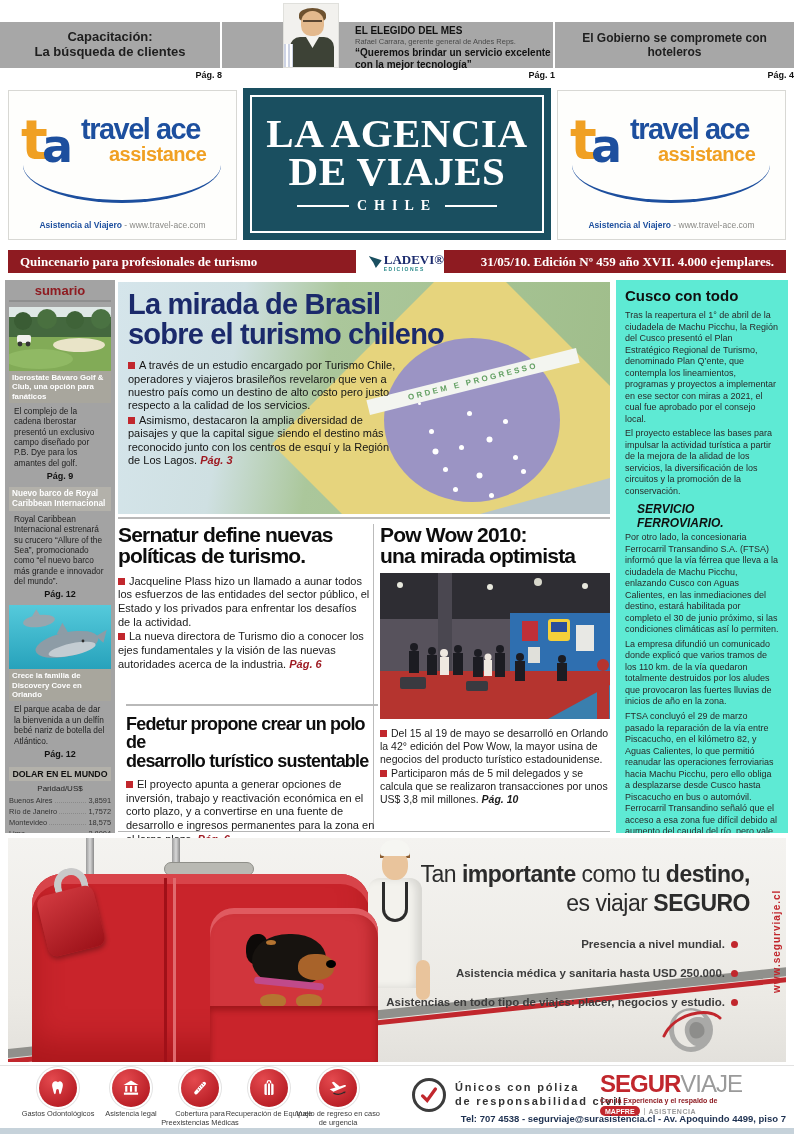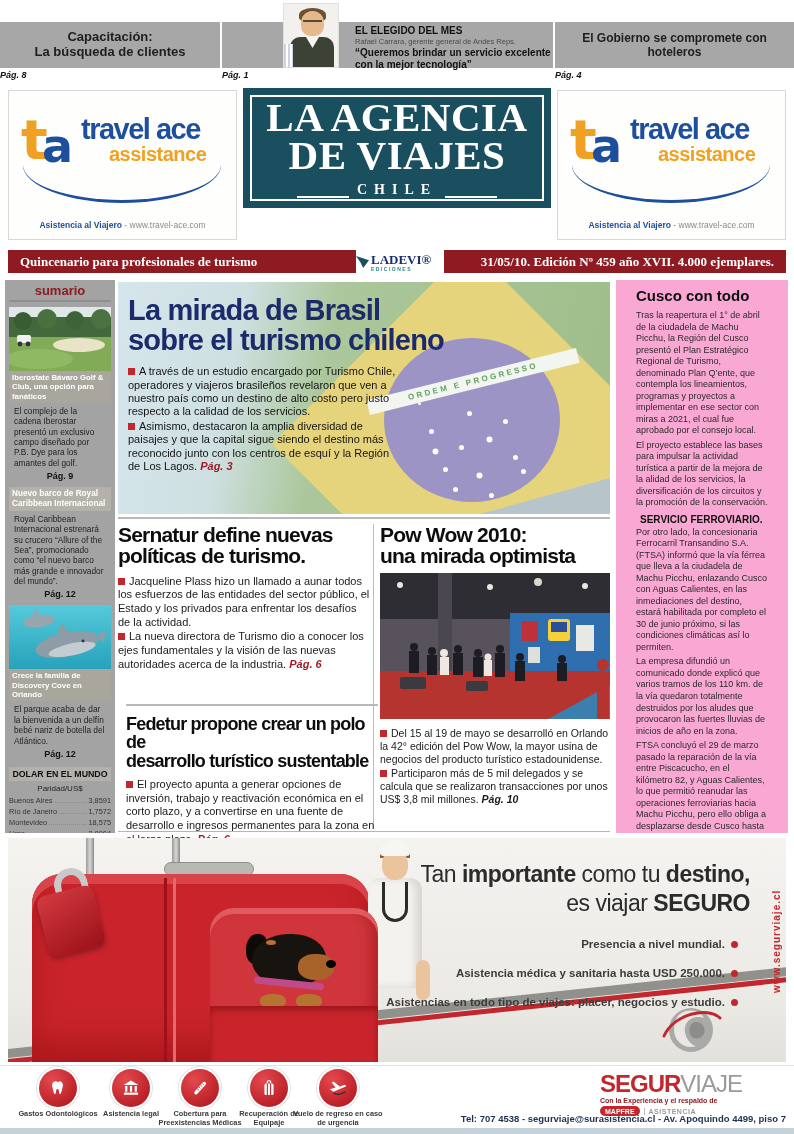--- a/index.html
+++ b/index.html
@@ -18,46 +18,46 @@
   .t-quote { font-weight:bold; font-size:10px; color:#111; line-height:1.15; }
   .t-right { flex:1; border-right:none; display:flex; align-items:center; justify-content:center; text-align:center;
              font-weight:bold; font-size:12px; color:#1e1e1e; padding:0 14px; }
   .photo-man { position:absolute; left:283px; top:3px; width:56px; height:65px; background:#f2f1ee; z-index:5; overflow:hidden; border:1px solid #e0e0dc; }
   .man-hair { position:absolute; left:15px; top:4px; width:27px; height:14px; border-radius:50% 50% 30% 30%; background:#6d512f; }
   .man-head { position:absolute; left:17px; top:7px; width:23px; height:25px; border-radius:48% 48% 42% 42%; background:#e3b98d; }
   .man-glasses { position:absolute; left:19px; top:16px; width:19px; height:5px; border-top:2px solid #5a4632; }
   .man-vest { position:absolute; left:6px; top:33px; width:44px; height:32px; background:#3d4236; border-radius:10px 10px 0 0; }
   .man-collar { position:absolute; left:22px; top:33px; width:13px; height:11px; background:#f4f4f0; clip-path:polygon(0 0,100% 0,50% 100%); }
   .man-sleeve { position:absolute; left:0px; top:40px; width:9px; height:25px; background:repeating-linear-gradient(90deg,#cdd3e4 0 2px,#fff 2px 4px); }
-  .pages-strip span { position:absolute; top:70px; font-weight:bold; font-size:9px; color:#111; text-align:left;font-style:italic; }
+  .pages-strip span { position:absolute; top:70px; font-weight:bold; font-size:9px; color:#111; text-align:right; }
   .pg8 { left:0; width:222px; } .pg13 { left:222px; width:333px; } .pg4 { left:555px; width:239px; }
 
   
   .ad-ta { position:absolute; top:90px; width:229px; height:150px; background:#fefefc; border:1px solid #d8d8d4; }
   .ad-ta.left { left:8px; } .ad-ta.right { left:557px; }
   .ta-t { position:absolute; left:12px; top:16px; font-weight:bold; font-size:56px; color:#f0a023; font-family:"DejaVu Sans",sans-serif; }
   .ta-a { position:absolute; left:33px; top:28px; font-weight:bold; font-size:46px; color:#1d4f9e; font-family:"DejaVu Sans",sans-serif; }
   .ta-name { position:absolute; left:72px; top:22px; font-weight:bold; font-size:29px; letter-spacing:-1.5px; color:#1d4f9e; }
   .ta-sub { position:absolute; left:100px; top:52px; font-weight:bold; font-size:20px; letter-spacing:-0.5px; color:#f0a023; }
   .ta-swoosh { position:absolute; left:14px; top:74px; width:198px; height:38px; border-bottom:3px solid #1d4f9e; border-radius:0 0 50% 50% / 0 0 100% 100%; }
   .ta-tag { position:absolute; left:0; right:0; bottom:9px; text-align:center; font-size:8.5px; font-weight:bold; color:#1d4f9e; }
   .ta-tag .url { font-weight:normal; color:#8a8a86; }
-  .masthead-center { position:absolute; left:243px; top:88px; width:308px; height:120px; background:#1a4f60; padding:7px; }
+  .masthead-center { position:absolute; left:243px; top:88px; width:308px; height:152px; background:#1a4f60; padding:7px; }
   .mc-inner { border:2px solid #fff; height:100%; display:flex; flex-direction:column; align-items:center; justify-content:center;
               font-family:"Liberation Serif", serif; color:#fff; }
   .mc-title { font-size:41px; font-weight:bold; line-height:0.93; letter-spacing:0.5px; text-align:center; }
-  .mc-country { display:flex; align-items:flex-end; gap:8px; margin-top:8px; font-weight:bold; font-size:14px; letter-spacing:7px; }
+  .mc-country { display:flex; align-items:center; gap:8px; margin-top:8px; font-weight:bold; font-size:14px; letter-spacing:7px; }
   .mc-line { width:52px; border-top:2px solid #fff; }
 
   
   .infobar { position:absolute; left:8px; top:250px; width:778px; height:23px; background:#8e1b21; color:#fff;
              font-family:"Liberation Serif", serif; font-weight:bold; font-size:13px;
              display:flex; align-items:center; justify-content:space-between; padding:0 12px; }
   .ladevi { position:absolute; left:356px; top:247px; width:88px; height:30px; background:#fff; z-index:3;
-            display:flex; align-items:center; justify-content:flex-start; gap:2px; }
+            display:flex; align-items:center; justify-content:flex-end; gap:2px; }
   .ladevi-flag { width:13px; height:12px; background:#1a4f60; clip-path:polygon(0 0,100% 35%,55% 100%,35% 55%); }
   .ladevi-txt { text-align:left; }
   .ladevi-name { font-family:"Liberation Serif", serif; font-weight:bold; font-size:13px; color:#1c2c6e; line-height:1; }
   .ladevi-sub { font-size:5px; letter-spacing:1.5px; color:#2a8a8a; font-weight:bold; }
 
   
   .side-l { position:absolute; left:5px; top:280px; width:110px; height:553px; background:#a3a3a3; padding:3px 4px; overflow:hidden; }
   .sum-title { color:#8e1b21; font-weight:bold; font-size:13px; text-align:center; border-bottom:2px solid #8f8f8f; padding-bottom:2px; margin-bottom:5px; }
   .s-img { width:100%; height:64px; display:block; }
   .s-cap { background:#a8a69d; color:#fff; font-weight:bold; font-size:7.8px; line-height:1.2; padding:2px 3px; }
@@ -75,21 +75,21 @@
   .flag-diamond { position:absolute; left:212px; top:22px; width:280px; height:280px; background:#e6d47d; transform:rotate(45deg); }
   .flag-globe { position:absolute; left:266px; top:56px; width:176px; height:164px; border-radius:50%; background:#9b94c4; }
   .flag-band { position:absolute; left:247px; top:92px; width:216px; height:15px; background:#f3f5f0; transform:rotate(-14deg);
                display:flex; align-items:center; justify-content:center; }
   .flag-band span { color:#63a063; font-weight:bold; font-size:8px; letter-spacing:2.5px; }
   .flag-stars { position:absolute; left:300px; top:120px; width:3px; height:3px; background:#fff; border-radius:50%;
     box-shadow:12px 28px 0 1px #fff, 42px 44px 0 1px #fff, 70px 36px 0 1.5px #fff, 96px 54px 0 1px #fff,
                26px 66px 0 1px #fff, 60px 72px 0 1.5px #fff, 86px 18px 0 1px #fff, 50px 10px 0 1px #fff,
                16px 48px 0 1.5px #fff, 104px 68px 0 1px #fff, 36px 86px 0 1px #fff, 72px 92px 0 1px #fff; }
   .lead-corner { position:absolute; right:0; bottom:0; width:130px; height:36px; background:#b7c5cb; clip-path:polygon(100% 0,100% 100%,0 100%); }
-  .lead-hl { position:relative; z-index:2; padding:14px 0 0 10px; color:#1b2a6b; font-size:29px; font-weight:bold;
+  .lead-hl { position:relative; z-index:2; padding:8px 0 0 10px; color:#1b2a6b; font-size:29px; font-weight:bold;
              line-height:1.02; letter-spacing:-0.8px; }
   .lead-body { position:relative; z-index:2; width:268px; margin:10px 0 0 10px; font-size:11px; line-height:1.22; color:#141414; }
   .lead-body p { margin-bottom:1px; }
   .sq { display:inline-block; width:7px; height:7px; background:#c1272d; margin-right:4px; }
   .ref { font-style:italic; font-weight:bold; }
   .ref.red { color:#9e1b23; } .ref.dark { color:#1b1b1b; }
   .main-divider { position:absolute; left:118px; top:517px; width:492px; border-top:2px solid #b9b9b9; }
   .main-bottom { position:absolute; left:118px; top:831px; width:492px; border-top:1px solid #b5b5b5; }
   .v-div { position:absolute; left:373px; top:524px; height:305px; border-left:1px solid #bbb; }
 
@@ -99,24 +99,24 @@
   .fedetur { left:118px; top:704px; border-top:2px solid #b9b9b9; padding-top:9px;margin-left:8px; }
   .art-hl { font-size:21px; font-weight:bold; color:#0d0d0d; line-height:1.02; letter-spacing:-0.8px; }
   .fedetur .art-hl { font-size:18px; }
   .art-body { font-size:11px; line-height:1.24; color:#1a1a1a; margin-top:8px; }
   .art-body p { margin-bottom:1px; }
   .powwow { position:absolute; left:380px; top:524px; width:230px; }
   .pw-photo { width:230px; height:146px; display:block; margin-top:6px; }
   .powwow .art-body { font-size:10.5px; }
 
   
-  .side-r { position:absolute; left:616px; top:280px; width:172px; height:553px; background:#f9a8d4; padding:7px 20px; overflow:hidden; }
+  .side-r { position:absolute; left:616px; top:280px; width:172px; height:553px; background:#5eead4; padding:7px 9px; overflow:hidden; }
   .cusco-title { font-size:15px; font-weight:bold; color:#101010; margin-bottom:6px; }
   .cusco-p { font-size:9px; line-height:1.28; color:#2a2a2a; margin-bottom:3px; }
-  .cusco-sub { font-size:10px; font-weight:bold; color:#101010; margin:5px 4px 2px; }
+  .cusco-sub { font-size:12px; font-weight:bold; color:#101010; margin:5px 12px 2px;font-style:italic; }
 
   
   .adv { position:absolute; left:8px; top:838px; width:778px; height:224px; overflow:hidden;
          background:linear-gradient(180deg,#f4f3f0 0%,#eceae5 70%,#e3e1dc 100%); }
   .adv-swoosh-gray { position:absolute; left:-30px; top:168px; width:880px; height:9px; background:#90908c; transform:rotate(-6deg); }
   .adv-swoosh-red { position:absolute; left:-30px; top:178px; width:880px; height:5px; background:#c1272d; transform:rotate(-6deg); }
   .adv-hl { position:absolute; left:330px; top:22px; width:412px; text-align:right; color:#2b2b2b; font-size:23px; letter-spacing:-0.5px; line-height:1.25; }
   .adv-hl b { font-weight:bold; }
   .adv-bullets { position:absolute; right:48px; top:100px; width:470px; text-align:right; }
   .adv-b { font-size:11.5px; font-weight:bold; color:#3c3c3c; margin-bottom:17px; }
@@ -154,21 +154,21 @@
   .doll-body { position:absolute; left:10px; top:38px; width:54px; height:110px; background:#f3f2ed; border-radius:12px 12px 6px 6px; box-shadow:inset -6px 0 8px rgba(0,0,0,.12); }
   .doll-steth { position:absolute; left:24px; top:42px; width:26px; height:40px; border:3px solid #2c2c2c; border-top:none; border-radius:0 0 14px 14px; }
   .doll-arm { position:absolute; left:58px; top:120px; width:14px; height:40px; background:#e9c49c; border-radius:7px; }
 
   
   .footer { position:absolute; left:0; top:1065px; width:794px; height:63px; background:#fff; border-top:1px solid #e2e2e2; }
   .benefit { position:absolute; top:3px; width:92px; text-align:center; }
   .b1{left:12px;} .b2{left:85px;} .b3{left:154px;} .b4{left:223px;} .b5{left:292px;}
   .b-icon { width:38px; height:38px; border-radius:50%; margin:0 auto; background:radial-gradient(circle at 35% 28%, #e4494e, #ab1119);
             display:flex; align-items:center; justify-content:center; box-shadow:0 0 0 2px #fff, 0 0 0 3px #e3e3e3; }
-  .b-label { font-size:7.4px; font-weight:bold; color:#3a3a3a; line-height:1.2; margin-top:3px; }
+  .b-label { font-size:7.4px; font-weight:normal; color:#3a3a3a; line-height:1.2; margin-top:3px; }
   .cert { position:absolute; left:412px; top:12px; display:flex; gap:9px; align-items:center; }
   .cert-circle { width:34px; height:34px; border-radius:50%; border:3px solid #3c3c3c; display:flex; align-items:center; justify-content:center; }
   .cert-text { font-size:11px; font-weight:bold; letter-spacing:1.8px; color:#333; line-height:1.25; }
   .brand { position:absolute; left:600px; top:6px; width:186px; text-align:left; }
   .brand-name { font-size:24px; letter-spacing:-1px; line-height:1; }
   .brand-name .r { color:#c1272d; font-weight:bold; } .brand-name .g { color:#9a9a9a; font-weight:normal; }
   .brand-tag { font-size:7px; font-weight:bold; color:#8e1b21; margin-top:1px; }
   .brand-partner { display:flex; align-items:center; gap:4px; margin-top:2px; }
   .mapfre { background:#c1272d; color:#fff; font-size:7px; font-weight:bold; padding:1.5px 5px; border-radius:7px; }
   .asistencia { color:#9a9a9a; font-size:7px; font-weight:bold; letter-spacing:0.5px; border-left:1px solid #bbb; padding-left:4px; }
@@ -559,20 +559,31 @@
       <div class="b-icon">
         <svg width="20" height="20" viewBox="0 0 24 24">
             <path fill="#fff" d="M2 13.5 L9 11.5 L4.5 5.5 L7 4.6 L14 10.2 L19.5 8.4 C21.6 7.8 22.6 9.6 20.6 10.6 L6.5 16.5 Z"></path>
             <path d="M7 18.5 C11 20 16 19.5 19 17.5" fill="none" stroke="#2b2b2b" stroke-width="1.4" stroke-linecap="round"></path>
             <polygon points="19.8,18.6 21.5,16.6 18.6,16.2" fill="#2b2b2b"></polygon>
           </svg>
       </div>
       <div class="b-label">Vuelo de regreso en caso de urgencia</div>
     </div>
 
+    <div class="cert">
+      <div class="cert-circle">
+        <svg width="22" height="22" viewBox="0 0 24 24">
+            <path d="M5 13 L10 18 L19 5.5" fill="none" stroke="#c1272d" stroke-width="3.6" stroke-linecap="round"></path>
+          </svg>
+      </div>
+      <div class="cert-text">
+        <div>Únicos con póliza</div>
+        <div>de responsabilidad civil.</div>
+      </div>
+    </div>
 
     <div class="brand">
       <div class="brand-name">
         <span class="r">SEGUR</span><span class="g">VIAJE</span>
       </div>
       <div class="brand-tag">Con la Experiencia y el respaldo de</div>
       <div class="brand-partner">
         <span class="mapfre">MAPFRE</span>
         <span class="asistencia">ASISTENCIA</span>
       </div>

